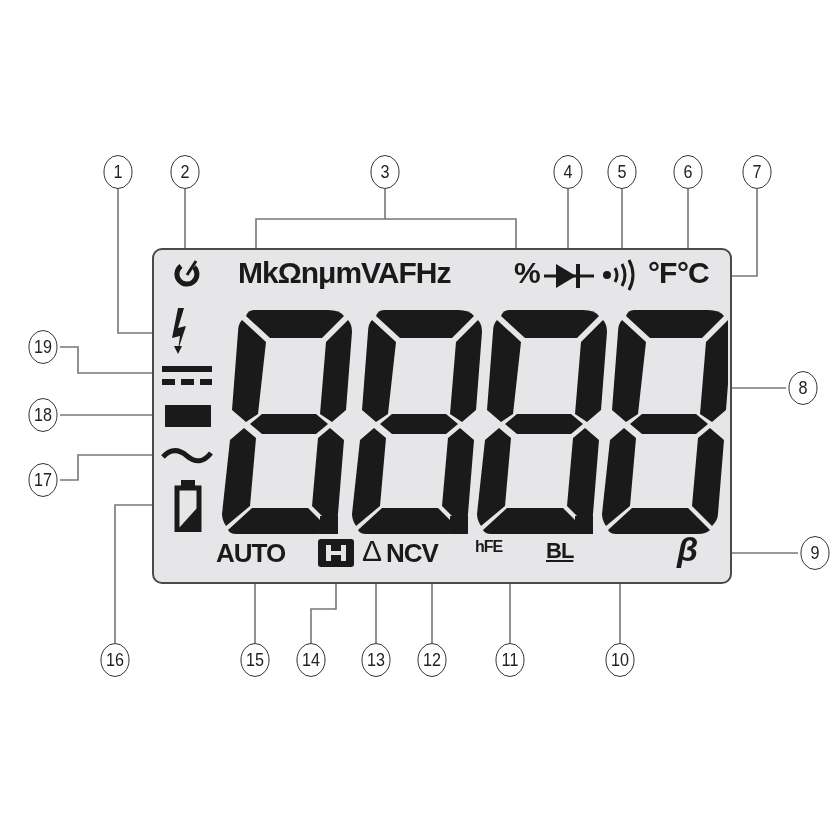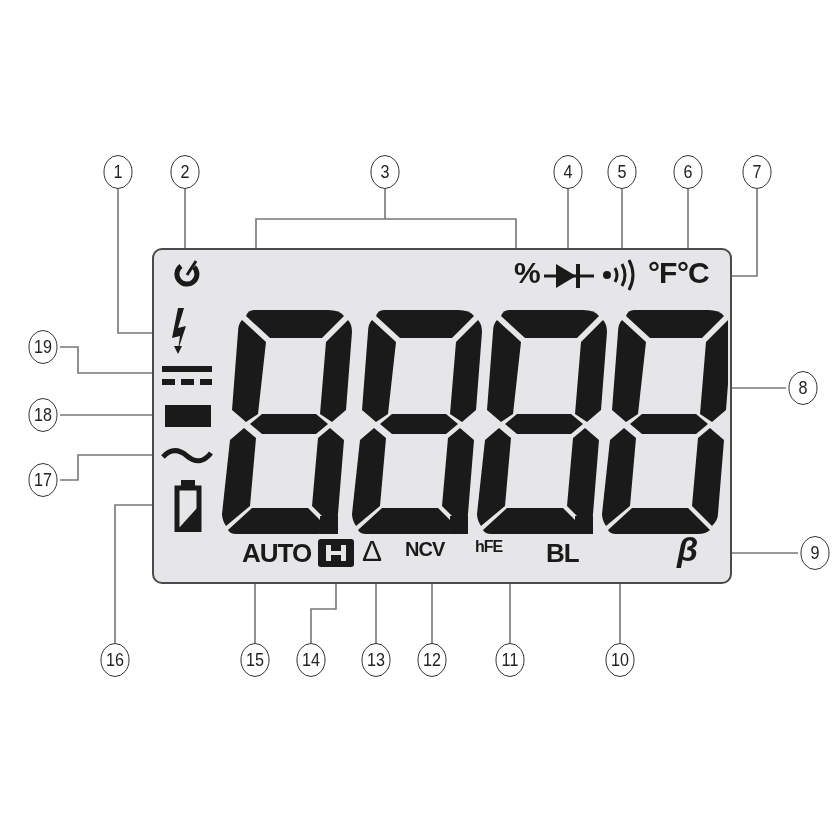--- a/index.html
+++ b/index.html
@@ -59,20 +59,21 @@
     </g>
   </svg>
 
   <div style="position:absolute;left:152px;top:248px;width:580px;height:336px;background:#e6e6e8;border:2px solid #4a4a4a;border-radius:10px;box-sizing:border-box;"></div>
 
   <svg style="position:absolute;left:172px;top:258px;" width="32" height="32" viewBox="0 0 32 32">
     <path d="M22 9 A10 10 0 1 1 9 8" stroke="#1a1a1a" stroke-width="5" fill="none"></path>
     <line x1="15" y1="17" x2="24" y2="3" stroke="#1a1a1a" stroke-width="3"></line>
   </svg>
 
+  <div class="lcd-text" style="left:238px;top:256px;font-size:30px;">MkΩnμmVAFHz</div>
   <div class="lcd-text" style="left:514px;top:256px;font-size:30px;">%</div>
 
   <svg style="position:absolute;left:542px;top:262px;" width="54" height="28" viewBox="0 0 54 28">
     <line x1="2" y1="14" x2="52" y2="14" stroke="#1a1a1a" stroke-width="3"></line>
     <polygon points="14,2 14,26 34,14" fill="#1a1a1a"></polygon>
     <rect x="34" y="2" width="4" height="24" fill="#1a1a1a"></rect>
   </svg>
 
   <svg style="position:absolute;left:600px;top:258px;" width="44" height="34" viewBox="0 0 44 34">
     <circle cx="7" cy="17" r="4" fill="#1a1a1a"></circle>
@@ -131,31 +132,31 @@
       <use href="#digit" x="10" y="0"></use>
       <rect x="98" y="206" width="18" height="18"></rect>
       <use href="#digit" x="140" y="0"></use>
       <rect x="228" y="206" width="18" height="18"></rect>
       <use href="#digit" x="265" y="0"></use>
       <rect x="353" y="206" width="18" height="18"></rect>
       <use href="#digit" x="390" y="0"></use>
     </g>
   </svg>
 
-  <div class="lcd-text" style="left:242px;top:538px;font-size:26px;">AUTO</div>
+  <div class="lcd-text" style="left:216px;top:538px;font-size:26px;">AUTO</div>
   <svg style="position:absolute;left:318px;top:539px;" width="36" height="28" viewBox="0 0 36 28">
     <rect x="0" y="0" width="36" height="28" rx="3" fill="#1a1a1a"></rect>
     <rect x="8" y="6" width="5" height="16" fill="#e6e6e8"></rect>
     <rect x="23" y="6" width="5" height="16" fill="#e6e6e8"></rect>
     <rect x="8" y="12" width="20" height="4" fill="#e6e6e8"></rect>
   </svg>
   <div class="lcd-text" style="left:362px;top:534px;font-size:30px;font-weight:normal;">Δ</div>
-  <div class="lcd-text" style="left:405px;top:538px;font-size:20px;">NCV</div>
+  <div class="lcd-text" style="left:386px;top:538px;font-size:26px;">NCV</div>
   <div class="lcd-text" style="left:475px;top:538px;font-size:16px;">hFE</div>
-  <div class="lcd-text" style="left:546px;top:538px;font-size:26px;">BL</div>
+  <div class="lcd-text" style="left:546px;top:538px;font-size:22px;text-decoration:underline;">BL</div>
   <div class="lcd-text" style="left:677px;top:530px;font-size:34px;font-style:italic;">β</div>
 
   <div class="callout" style="left:101px;top:155px;">1</div>
   <div class="callout" style="left:168px;top:155px;">2</div>
   <div class="callout" style="left:368px;top:155px;">3</div>
   <div class="callout" style="left:551px;top:155px;">4</div>
   <div class="callout" style="left:605px;top:155px;">5</div>
   <div class="callout" style="left:671px;top:155px;">6</div>
   <div class="callout" style="left:740px;top:155px;">7</div>
   <div class="callout" style="left:786px;top:371px;">8</div>

